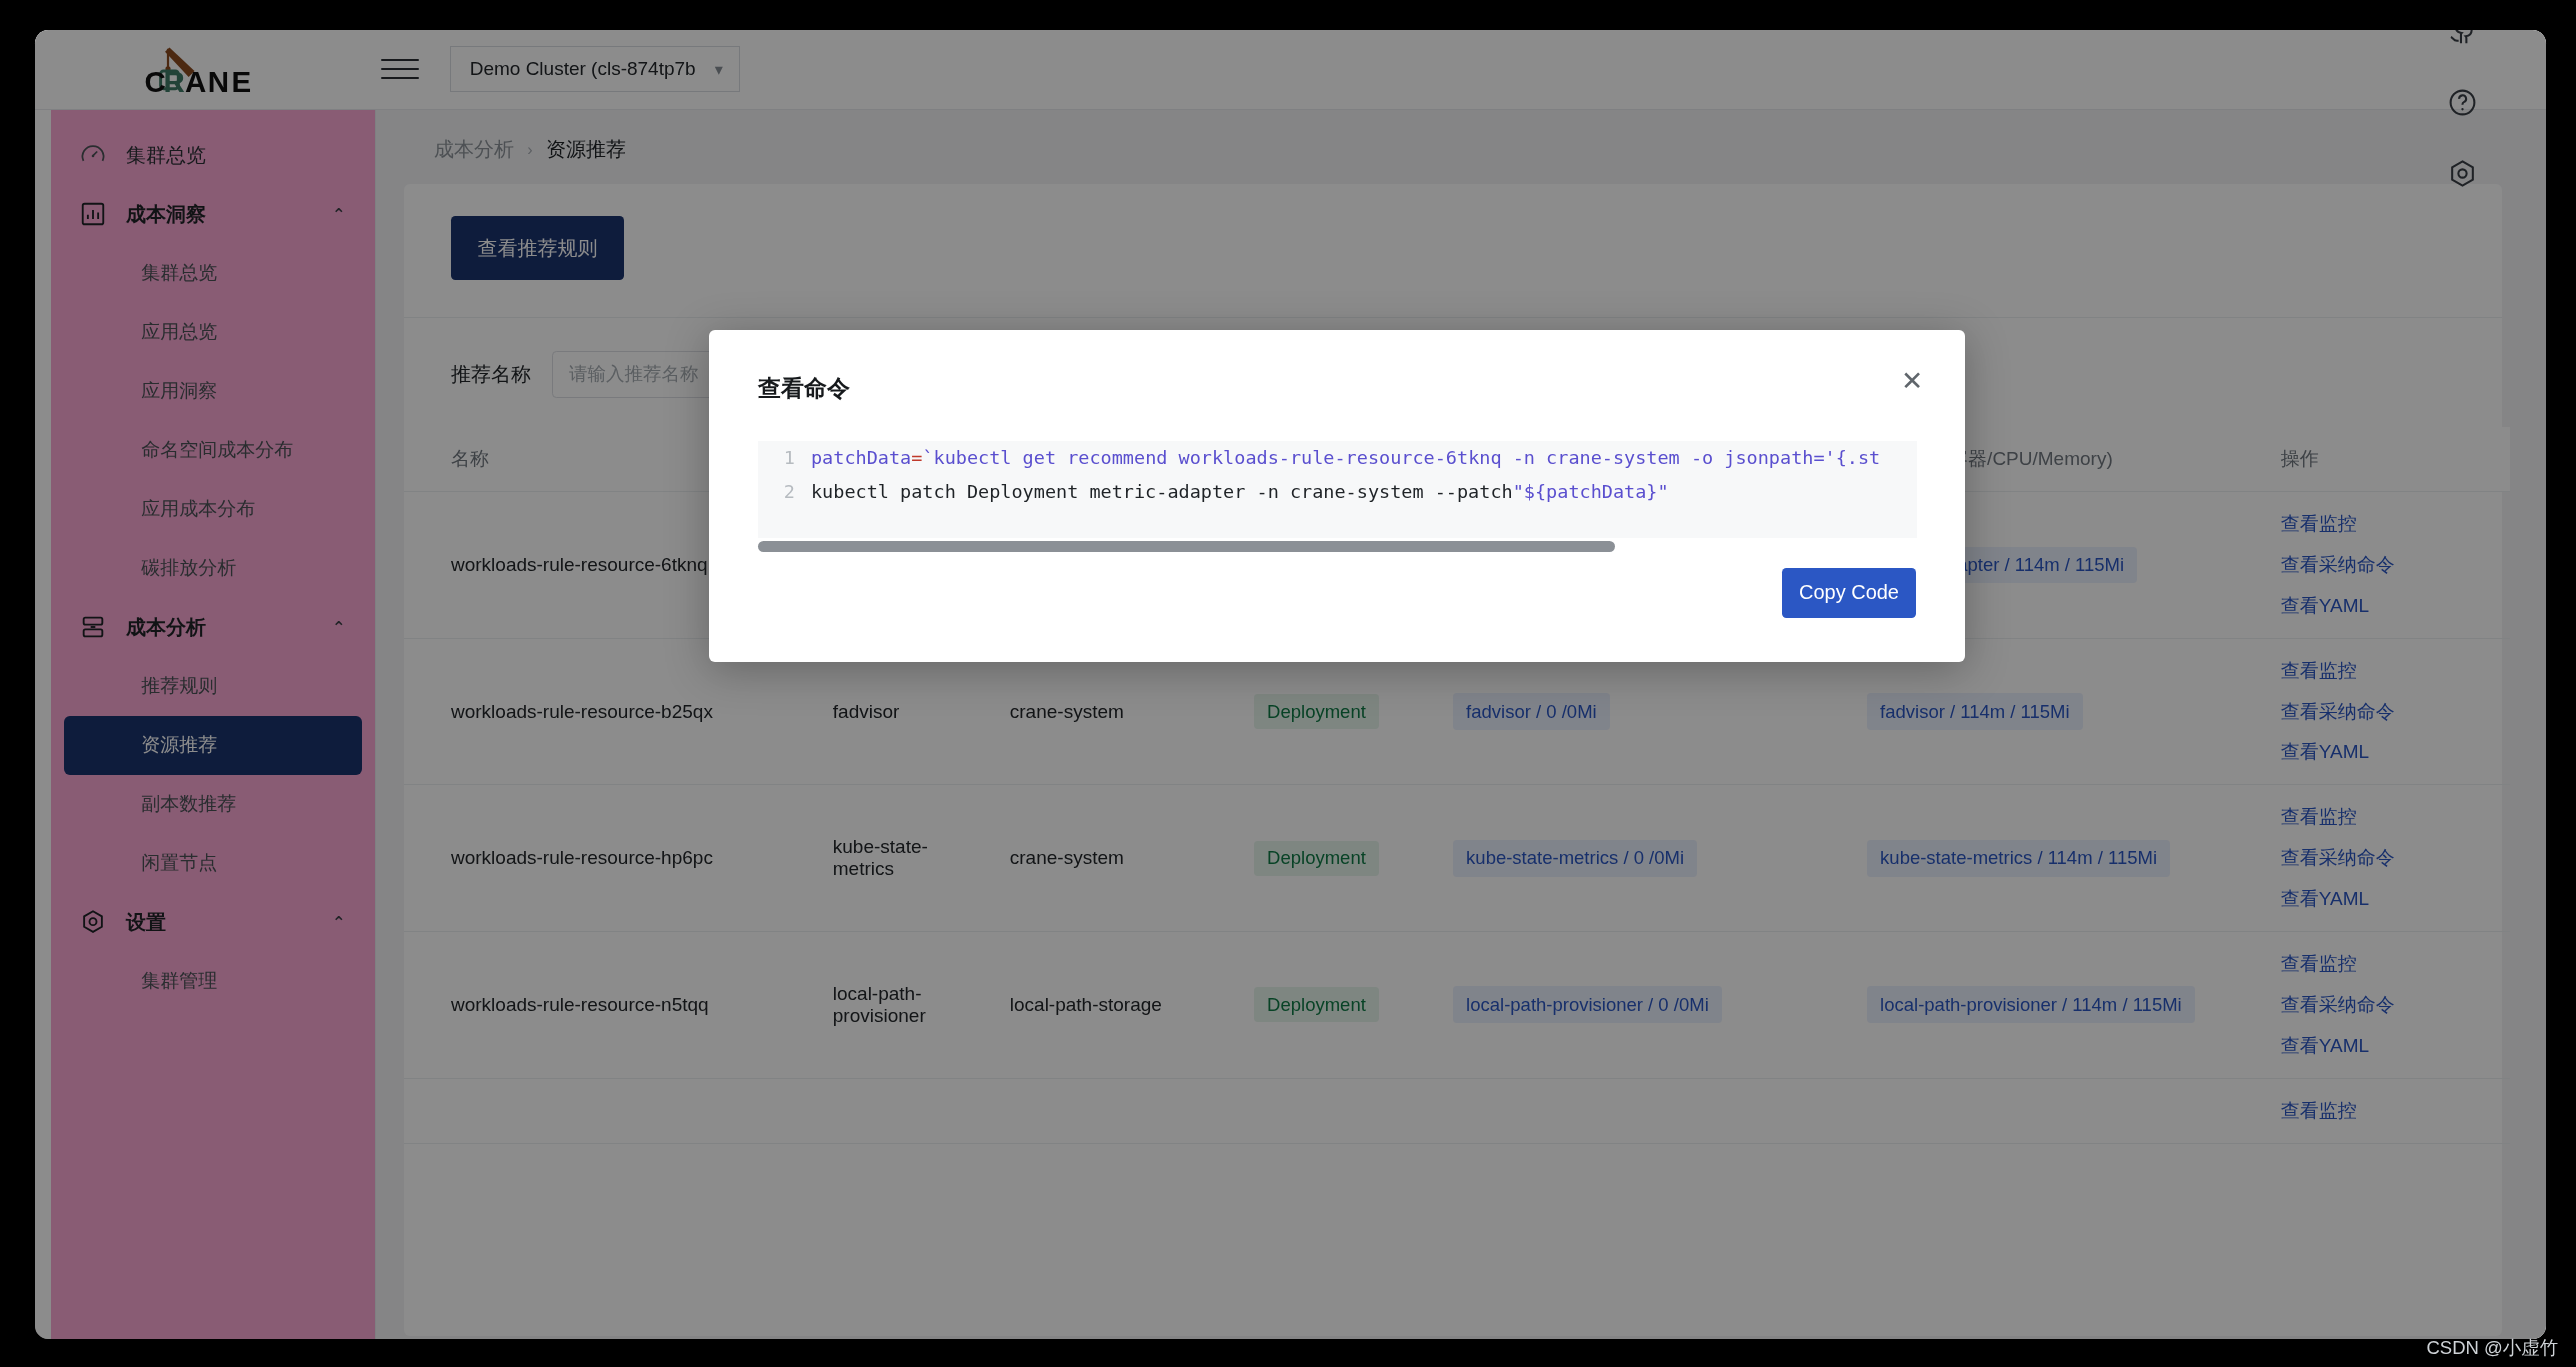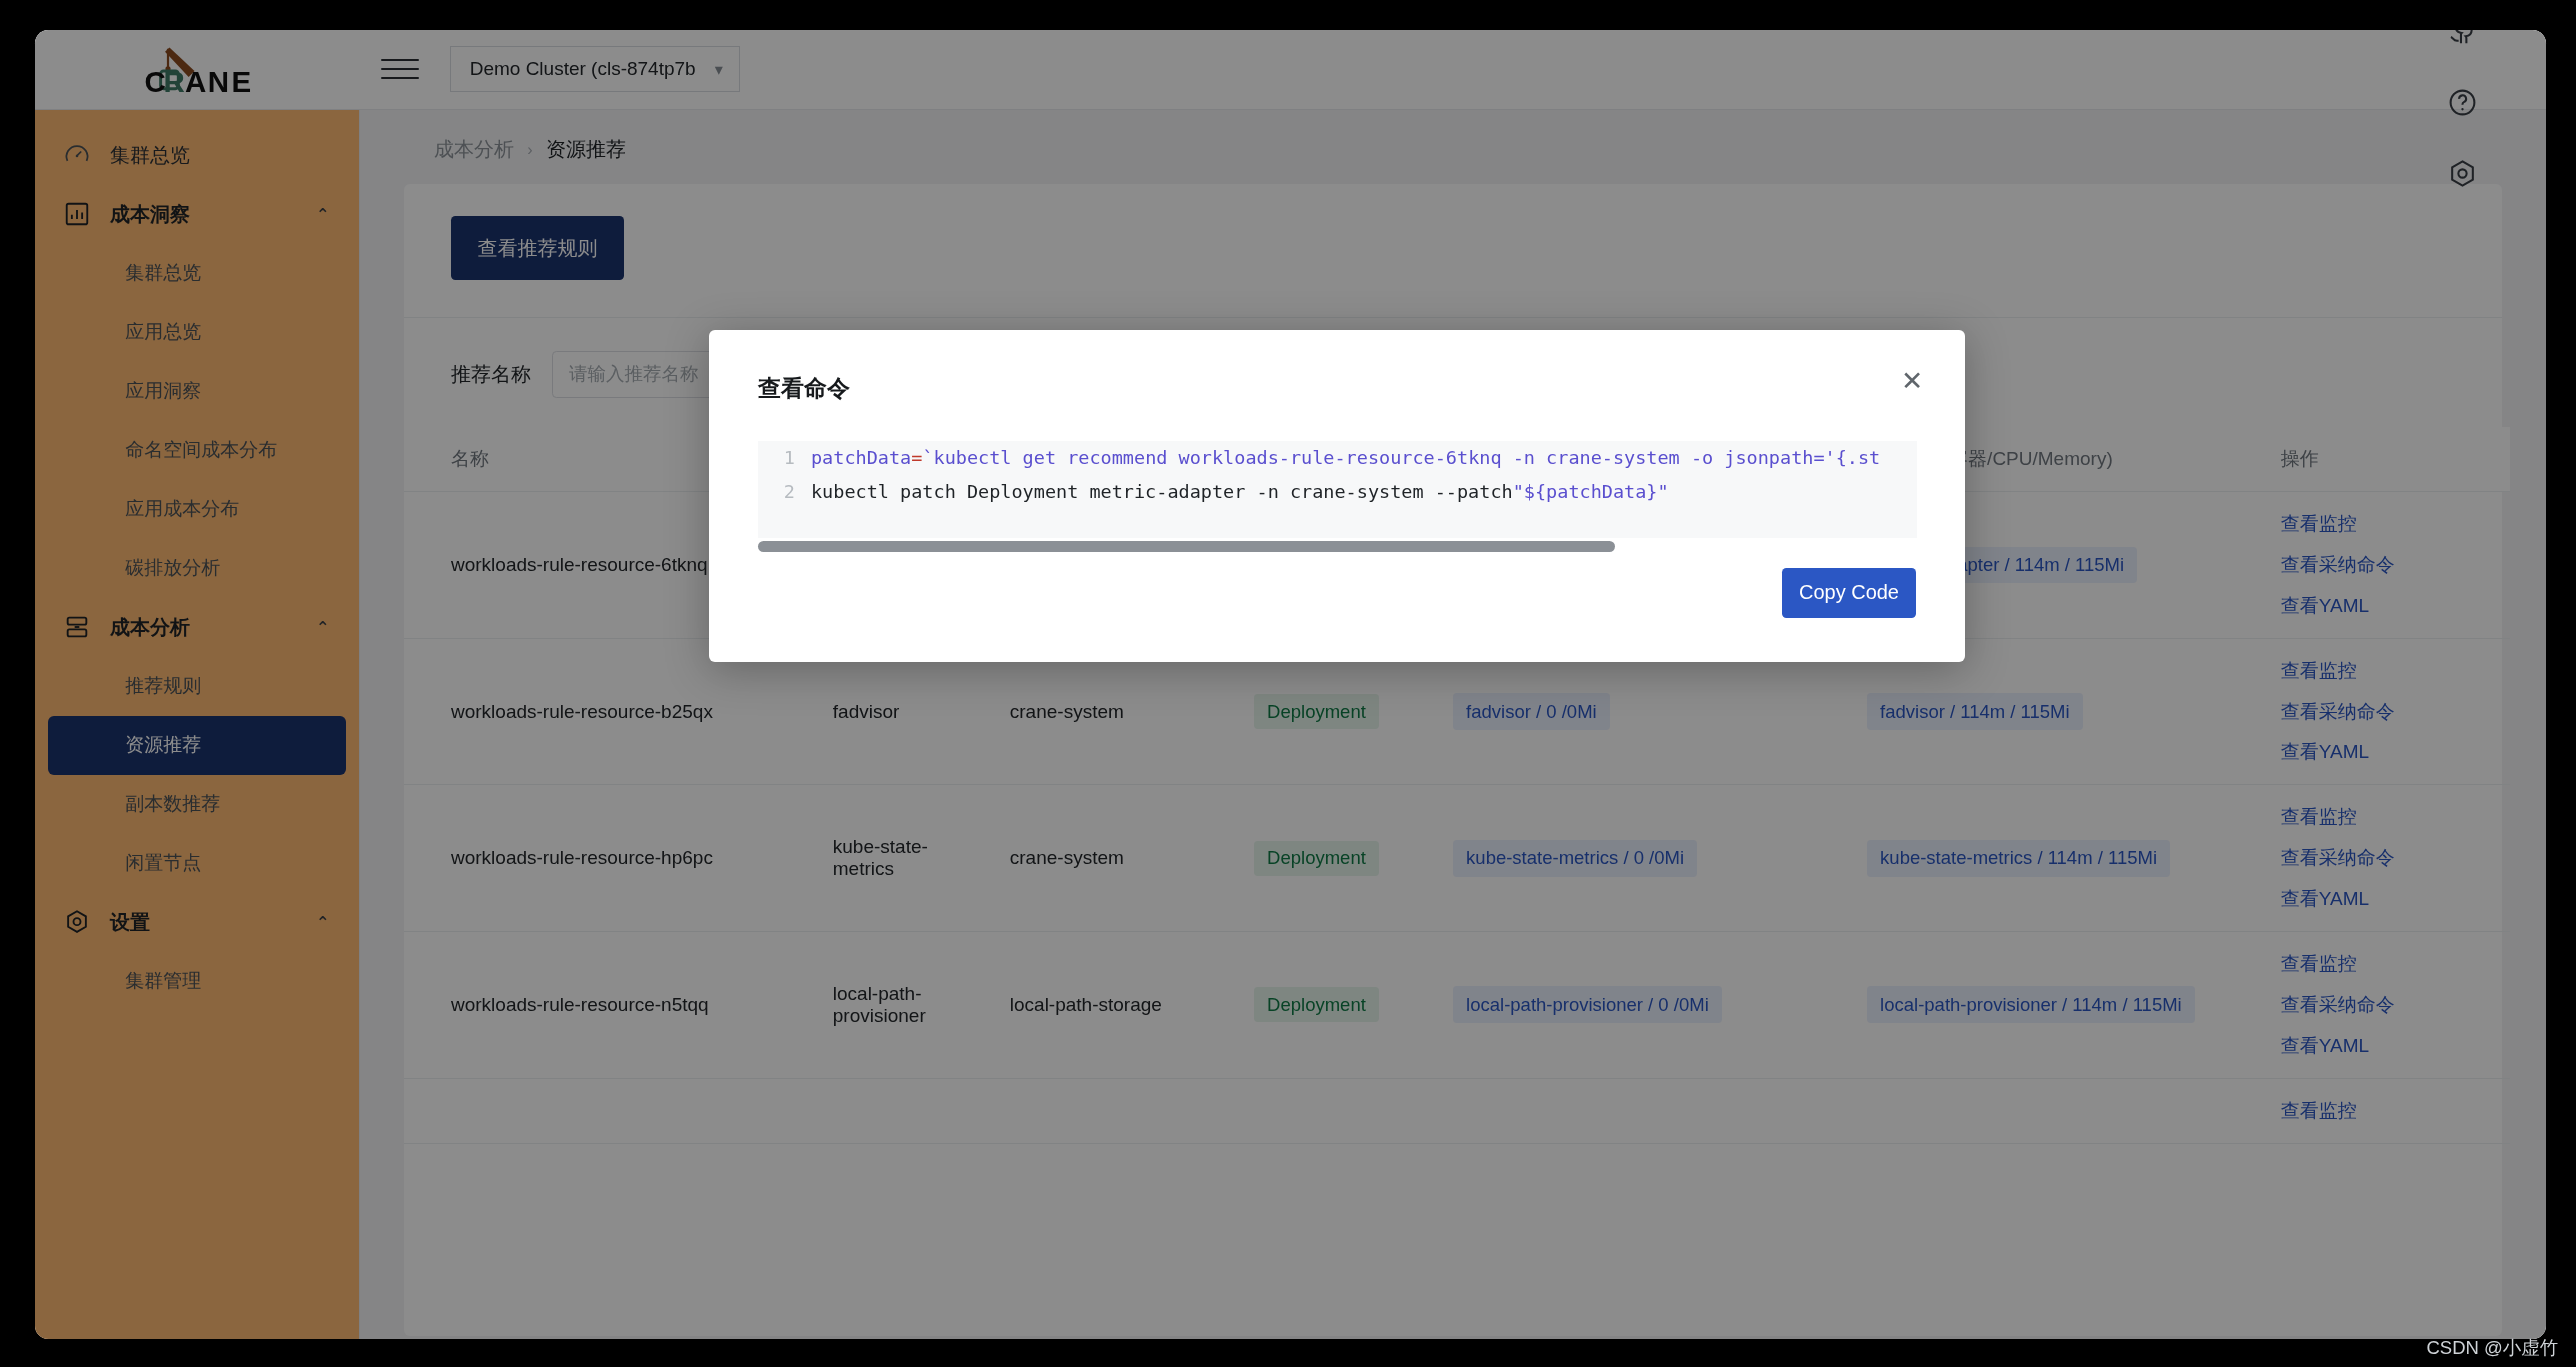--- a/index.html
+++ b/index.html
@@ -67,23 +67,23 @@
   .lang-switch {
     display: flex; align-items: center; gap: 11.8px;
     font-size: 20px; color: #23272b; cursor: pointer;
   }
   .lang-switch .chev { color: #4b5157; font-size: 16.2px; }
   .icon-btn { width: 31px; height: 31px; cursor: pointer; display:block; }
   .icon-btn svg { width: 100%; height: 100%; display:block; }
 
   
   .sidebar {
-    position: absolute; left: 0; top: 80px;
+    position: absolute; left: 16px; top: 80px;
     width: 325px; bottom: 0;
-    background: #fdba74;
+    background: #f9a8d4;
     border-right: 0.7px solid #e8eaed;
     padding-top: 16.2px;
     z-index: 15;
     overflow: hidden;
   }
   .nav-group-head, .nav-top-item {
     height: 59px; display: flex; align-items: center;
     padding: 0 29.5px 0 28px; cursor: pointer;
     font-size: 20px; color: #1f2327; font-weight: 700;
   }

